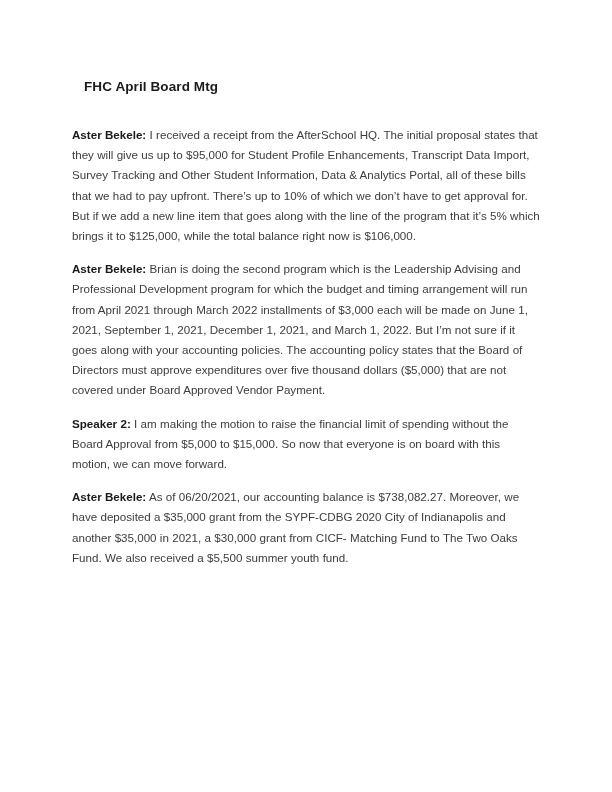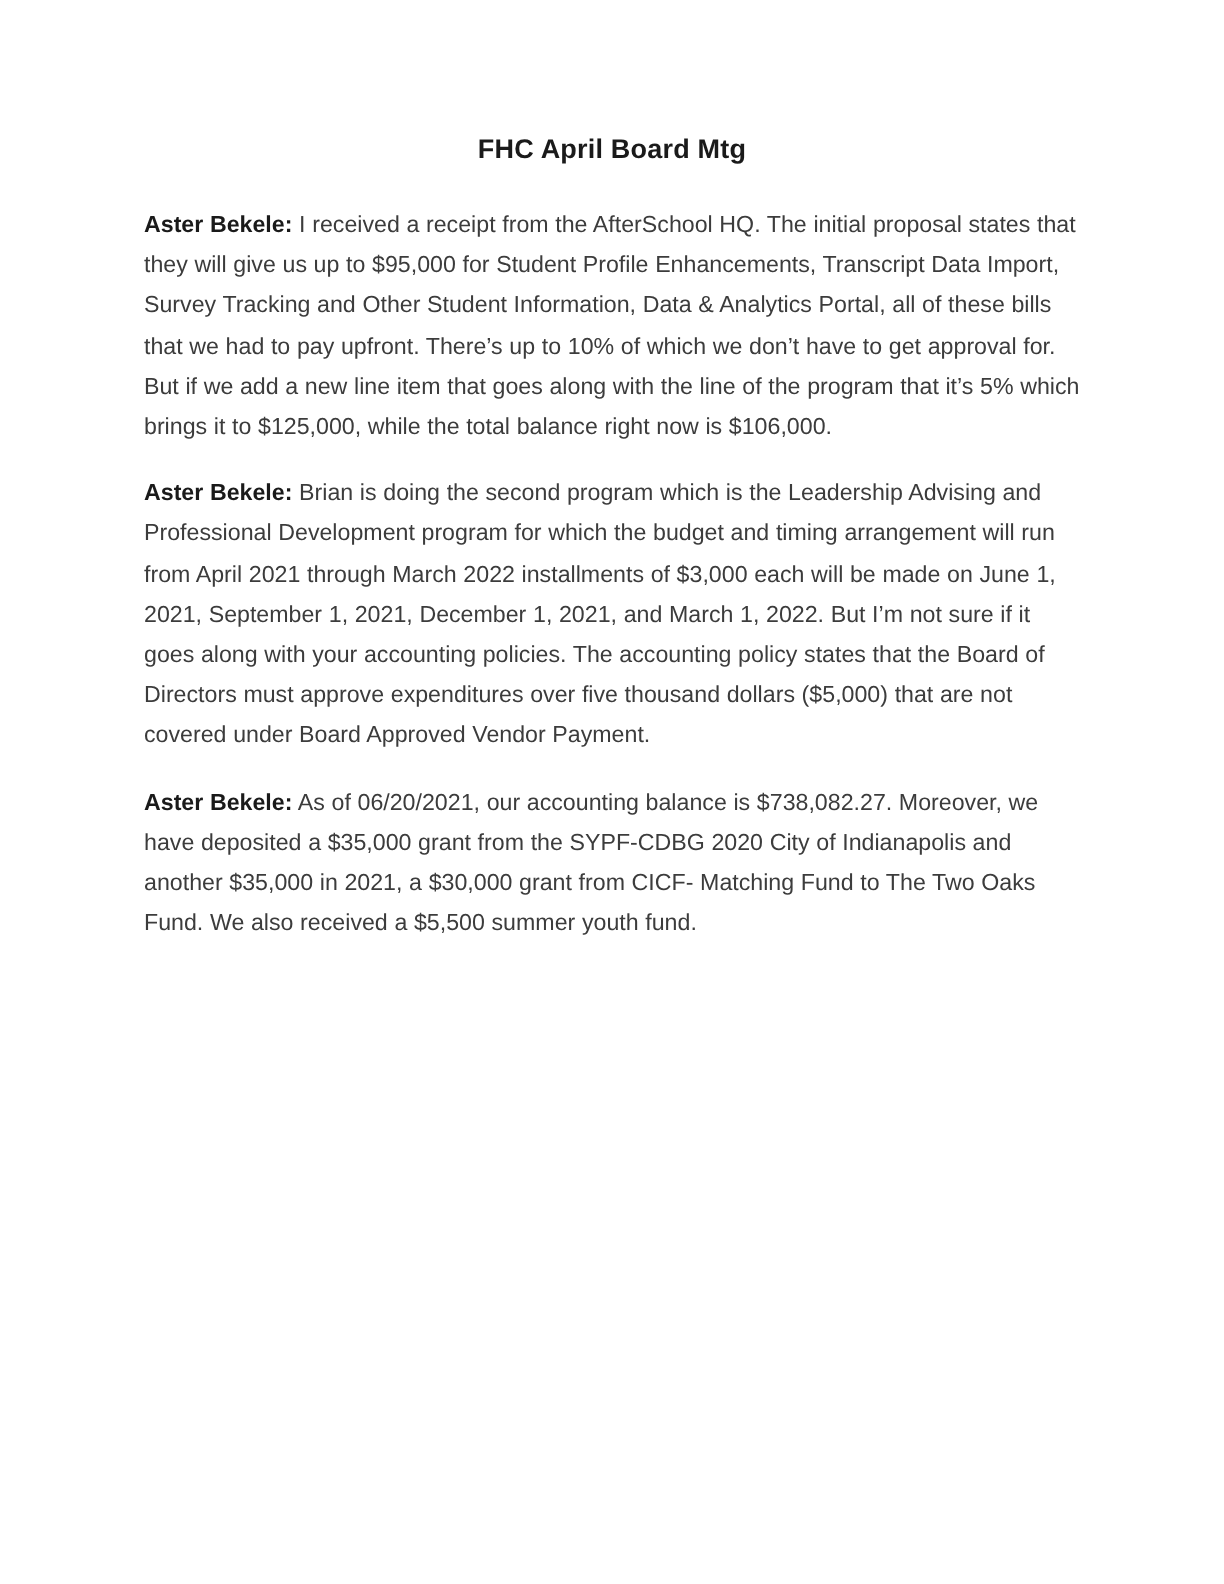--- a/index.html
+++ b/index.html
@@ -19,31 +19,31 @@
     box-sizing: border-box;
     overflow: hidden;
   }
   .doc-body {
     position: absolute;
     left: 72px;
     top: 0;
     width: 468px;
   }
   .doc-title {
-    text-align: center;
+    text-align: left;
     font-size: 13.5px;
     font-weight: bold;
     color: #1a1a1a;
     letter-spacing: 0.1px;
-    margin: 0;
+    margin: 12px;
     padding-top: 66px;
     line-height: 18px;
   }
   .transcript {
-    margin-top: 19px;
+    margin-top: 29px;
   }
   .para {
     font-size: 11.6px;
     line-height: 20.2px;
     color: #3c3c3c;
     margin: 0 0 13px 0;
     text-align: left;
     word-spacing: 0.1px;
   }
   .para:last-child {
@@ -71,20 +71,24 @@
         <span class="speaker">Aster Bekele:</span>
         <span class="speech">I received a receipt from the AfterSchool HQ. The initial proposal states that they will give us up to $95,000 for Student Profile Enhancements, Transcript Data Import, Survey Tracking and Other Student Information, Data &amp; Analytics Portal, all of these bills that we had to pay upfront. There’s up to 10% of which we don’t have to get approval for. But if we add a new line item that goes along with the line of the program that it’s 5% which brings it to $125,000, while the total balance right now is $106,000.</span>
       </p>
 
 
       <p class="para">
         <span class="speaker">Aster Bekele:</span>
         <span class="speech">Brian is doing the second program which is the Leadership Advising and Professional Development program for which the budget and timing arrangement will run from April 2021 through March 2022 installments of $3,000 each will be made on June 1, 2021, September 1, 2021, December 1, 2021, and March 1, 2022. But I’m not sure if it goes along with your accounting policies. The accounting policy states that the Board of Directors must approve expenditures over five thousand dollars ($5,000) that are not covered under Board Approved Vendor Payment.</span>
       </p>
 
+      <p class="para">
+        <span class="speaker">Speaker 2:</span>
+        <span class="speech">I am making the motion to raise the financial limit of spending without the Board Approval from $5,000 to $15,000. So now that everyone is on board with this motion, we can move forward.</span>
+      </p>
 
       <p class="para">
         <span class="speaker">Aster Bekele:</span>
         <span class="speech">As of 06/20/2021, our accounting balance is $738,082.27. Moreover, we have deposited a $35,000 grant from the SYPF-CDBG 2020 City of Indianapolis and another $35,000 in 2021, a $30,000 grant from CICF- Matching Fund to The Two Oaks Fund. We also received a $5,500 summer youth fund.</span>
       </p>
 
 
     </div>
   </div>
 </div>

